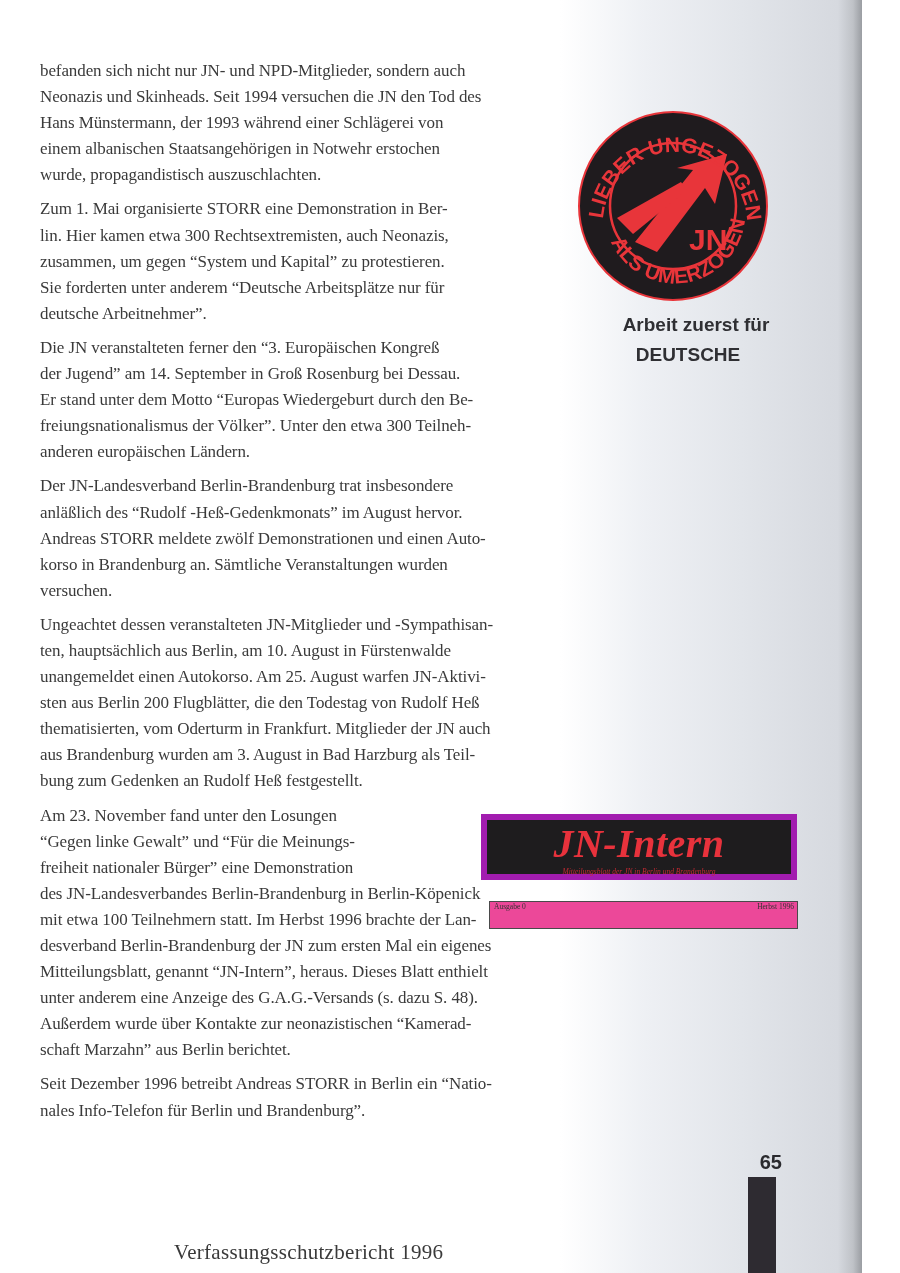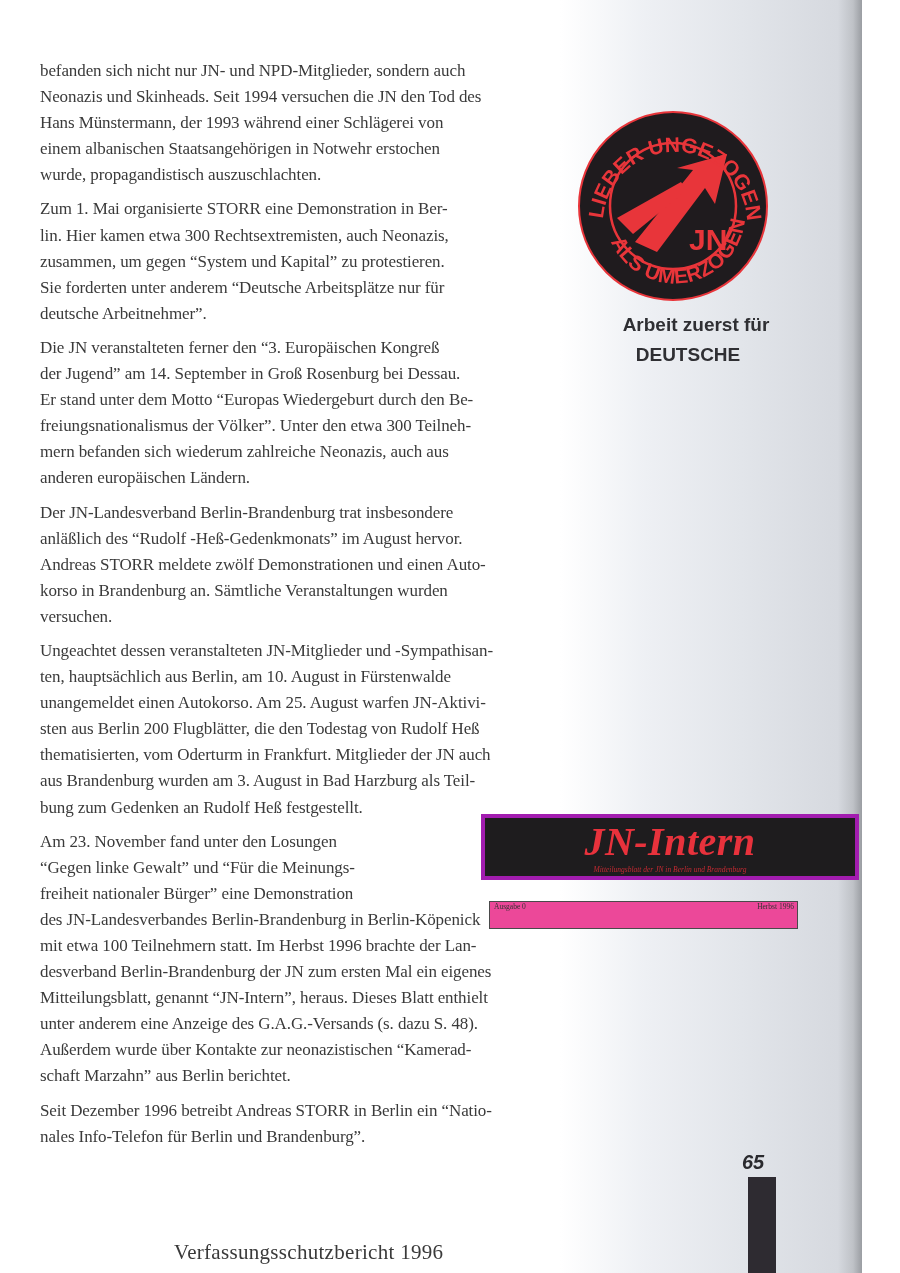--- a/index.html
+++ b/index.html
@@ -25,45 +25,45 @@
   .emblem {
     position: absolute; left: 577px; top: 110px; width: 192px; height: 192px;
   }
   .caption {
     position: absolute; left: 576px; top: 310px; width: 240px; text-align: center;
     font-family: "Liberation Sans", "DejaVu Sans", sans-serif; font-weight: bold;
     color: #2f2f33; font-size: 19px; line-height: 30px;
   }
   .caption .l2 { display: block; margin-left: -16px; }
   .jn-box {
-    position: absolute; left: 481px; top: 814px; width: 378px; height: 66px;
-    background: #1e1c1e; border: 4px solid #a21caf; box-sizing: border-box;
+    position: absolute; left: 481px; top: 814px; width: 316px; height: 66px;
+    background: #1e1c1e; border: 6px solid #a21caf; box-sizing: border-box;
     text-align: center;
   }
   .jn-title {
     display: block; margin-top: 4px;
     font-family: "Liberation Serif", "DejaVu Serif", serif; font-style: italic; font-weight: bold;
     color: #e8323c; font-size: 40px; line-height: 40px; letter-spacing: 0.5px;
   }
   .jn-sub {
     display: block; margin-top: 3px;
     font-family: "Liberation Serif", serif; font-style: italic;
     color: #c42a32; font-size: 7.5px; line-height: 10px;
   }
   .jn-strip {
     position: absolute; left: 489px; top: 901px; width: 309px; height: 28px;
     border: 1px solid #4a4a4a; background: #ec4899; box-sizing: border-box;
     font-family: "Liberation Serif", serif; font-size: 7.5px; line-height: 10px; color: #333;
   }
   .jn-strip .left { position: absolute; left: 4px; top: 0; }
   .jn-strip .right { position: absolute; right: 3px; top: 0; }
   .page-number {
-    position: absolute; left: 742px; top: 1151px; width: 40px; text-align: left;
+    position: absolute; left: 742px; top: 1151px; width: 40px; text-align: right;
     font-family: "Liberation Sans", "DejaVu Sans", sans-serif; font-weight: bold;
-    font-size: 20px; color: #2a2a2e; font-style: italic;
+    font-size: 20px; color: #2a2a2e;
   }
   .page-bar {
     position: absolute; left: 748px; top: 1177px; width: 28px; height: 96px; background: #2e2b31;
   }
   .footer {
     position: absolute; left: 174px; top: 1240px;
     font-family: "Liberation Serif", "DejaVu Serif", serif; font-size: 21px; color: #3a3a3a;
     letter-spacing: 0.3px;
     text-align: center;
   }
@@ -87,21 +87,20 @@
     <span class="line">lin. Hier kamen etwa 300 Rechtsextremisten, auch Neonazis,</span>
     <span class="line">zusammen, um gegen “System und Kapital” zu protestieren.</span>
     <span class="line">Sie forderten unter anderem “Deutsche Arbeitsplätze nur für</span>
     <span class="line">deutsche Arbeitnehmer”.</span>
   </p>
   <p class="para">
     <span class="line">Die JN veranstalteten ferner den “3. Europäischen Kongreß</span>
     <span class="line">der Jugend” am 14. September in Groß Rosenburg bei Dessau.</span>
     <span class="line">Er stand unter dem Motto “Europas Wiedergeburt durch den Be-</span>
     <span class="line">freiungsnationalismus der Völker”. Unter den etwa 300 Teilneh-</span>
-    <span class="line">mern befanden sich wiederum zahlreiche Neonazis, auch aus</span>
     <span class="line">anderen europäischen Ländern.</span>
   </p>
   <p class="para">
     <span class="line">Der JN-Landesverband Berlin-Brandenburg trat insbesondere</span>
     <span class="line">anläßlich des “Rudolf -Heß-Gedenkmonats” im August hervor.</span>
     <span class="line">Andreas STORR meldete zwölf Demonstrationen und einen Auto-</span>
     <span class="line">korso in Brandenburg an. Sämtliche Veranstaltungen wurden</span>
     <span class="line">versuchen.</span>
   </p>
   <p class="para">

